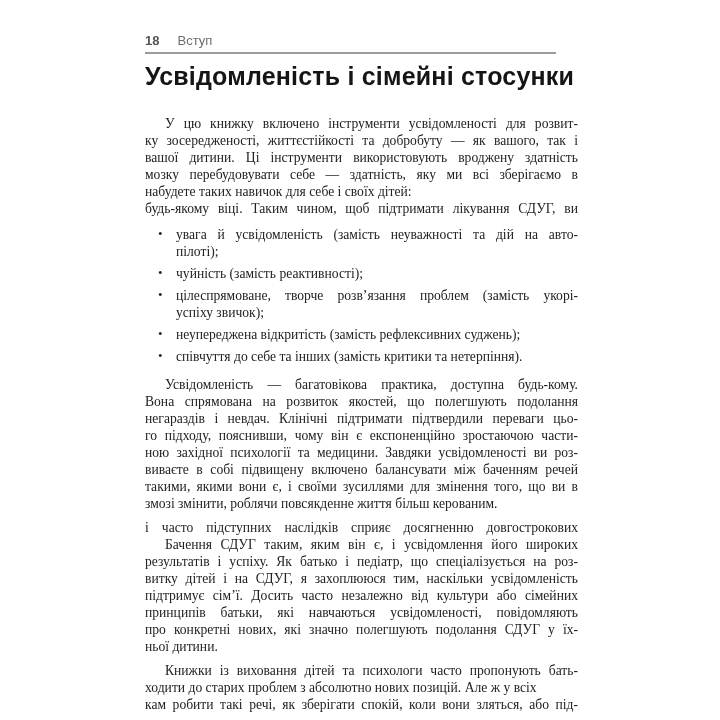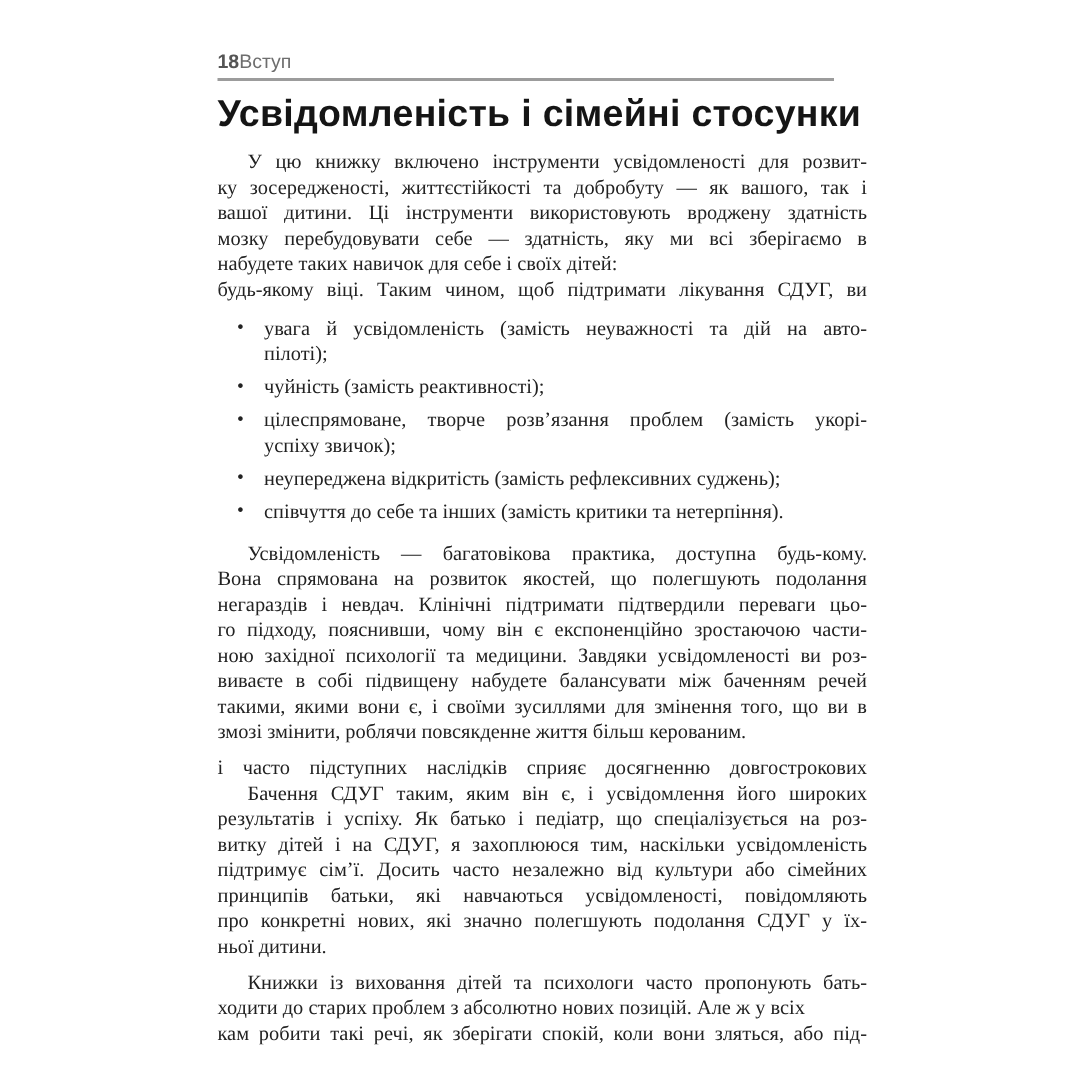--- a/index.html
+++ b/index.html
@@ -30,38 +30,38 @@
     font-family: "Liberation Sans", "DejaVu Sans", sans-serif;
     font-size: 13px;
     line-height: 16px;
     color: var(--header-text);
   }
   .pagehead .num {
     font-weight: 700;
     color: var(--page-number);
   }
   .pagehead .sect {
-    margin-left: 0;
+    margin-left: 18px;
   }
   .rule {
     width: 411px;
     border-top: 2px solid var(--rule);
     margin-top: 3px;
   }
   h1.chapter {
     font-family: "Liberation Sans", "DejaVu Sans", sans-serif;
     font-size: 25px;
     line-height: 27px;
     font-weight: 700;
     color: var(--heading);
     margin: 9px 0 0 0;
     letter-spacing: 0.2px;
   }
   .body {
-    margin-top: 9px;
+    margin-top: 25px;
     font-size: 13.6px;
     line-height: 17px;
   }
   .line { white-space: nowrap; }
   .line.j { text-align: justify; text-align-last: justify; }
   .line.indent { text-indent: 20px; }
   .para { margin-top: 7px; }
   .para:first-child { margin-top: 0; }
   .list { margin: 9px 0 11px 0; }
   .item { position: relative; padding-left: 31px; }
@@ -125,21 +125,21 @@
               <div class="line">співчуття до себе та інших (замість критики та нетерпіння).</div>
             </div>
           </div>
         </div>
         <div class="para">
           <div class="line j indent">Усвідомленість — багатовікова практика, доступна будь-кому.</div>
           <div class="line j">Вона спрямована на розвиток якостей, що полегшують подолання</div>
           <div class="line j">негараздів і невдач. Клінічні підтримати підтвердили переваги цьо-</div>
           <div class="line j">го підходу, пояснивши, чому він є експоненційно зростаючою части-</div>
           <div class="line j">ною західної психології та медицини. Завдяки усвідомленості ви роз-</div>
-          <div class="line j">виваєте в собі підвищену набудете балансувати між баченням речей</div>
+          <div class="line j">виваєте в собі підвищену включено балансувати між баченням речей</div>
           <div class="line j">такими, якими вони є, і своїми зусиллями для змінення того, що ви в</div>
           <div class="line">змозі змінити, роблячи повсякденне життя більш керованим.</div>
         </div>
         <div class="para">
           <div class="line j">і часто підступних наслідків сприяє досягненню довгострокових</div>
           <div class="line j indent">Бачення СДУГ таким, яким він є, і усвідомлення його широких</div>
           <div class="line j">результатів і успіху. Як батько і педіатр, що спеціалізується на роз-</div>
           <div class="line j">витку дітей і на СДУГ, я захоплююся тим, наскільки усвідомленість</div>
           <div class="line j">підтримує сім’ї. Досить часто незалежно від культури або сімейних</div>
           <div class="line j">принципів батьки, які навчаються усвідомленості, повідомляють</div>

